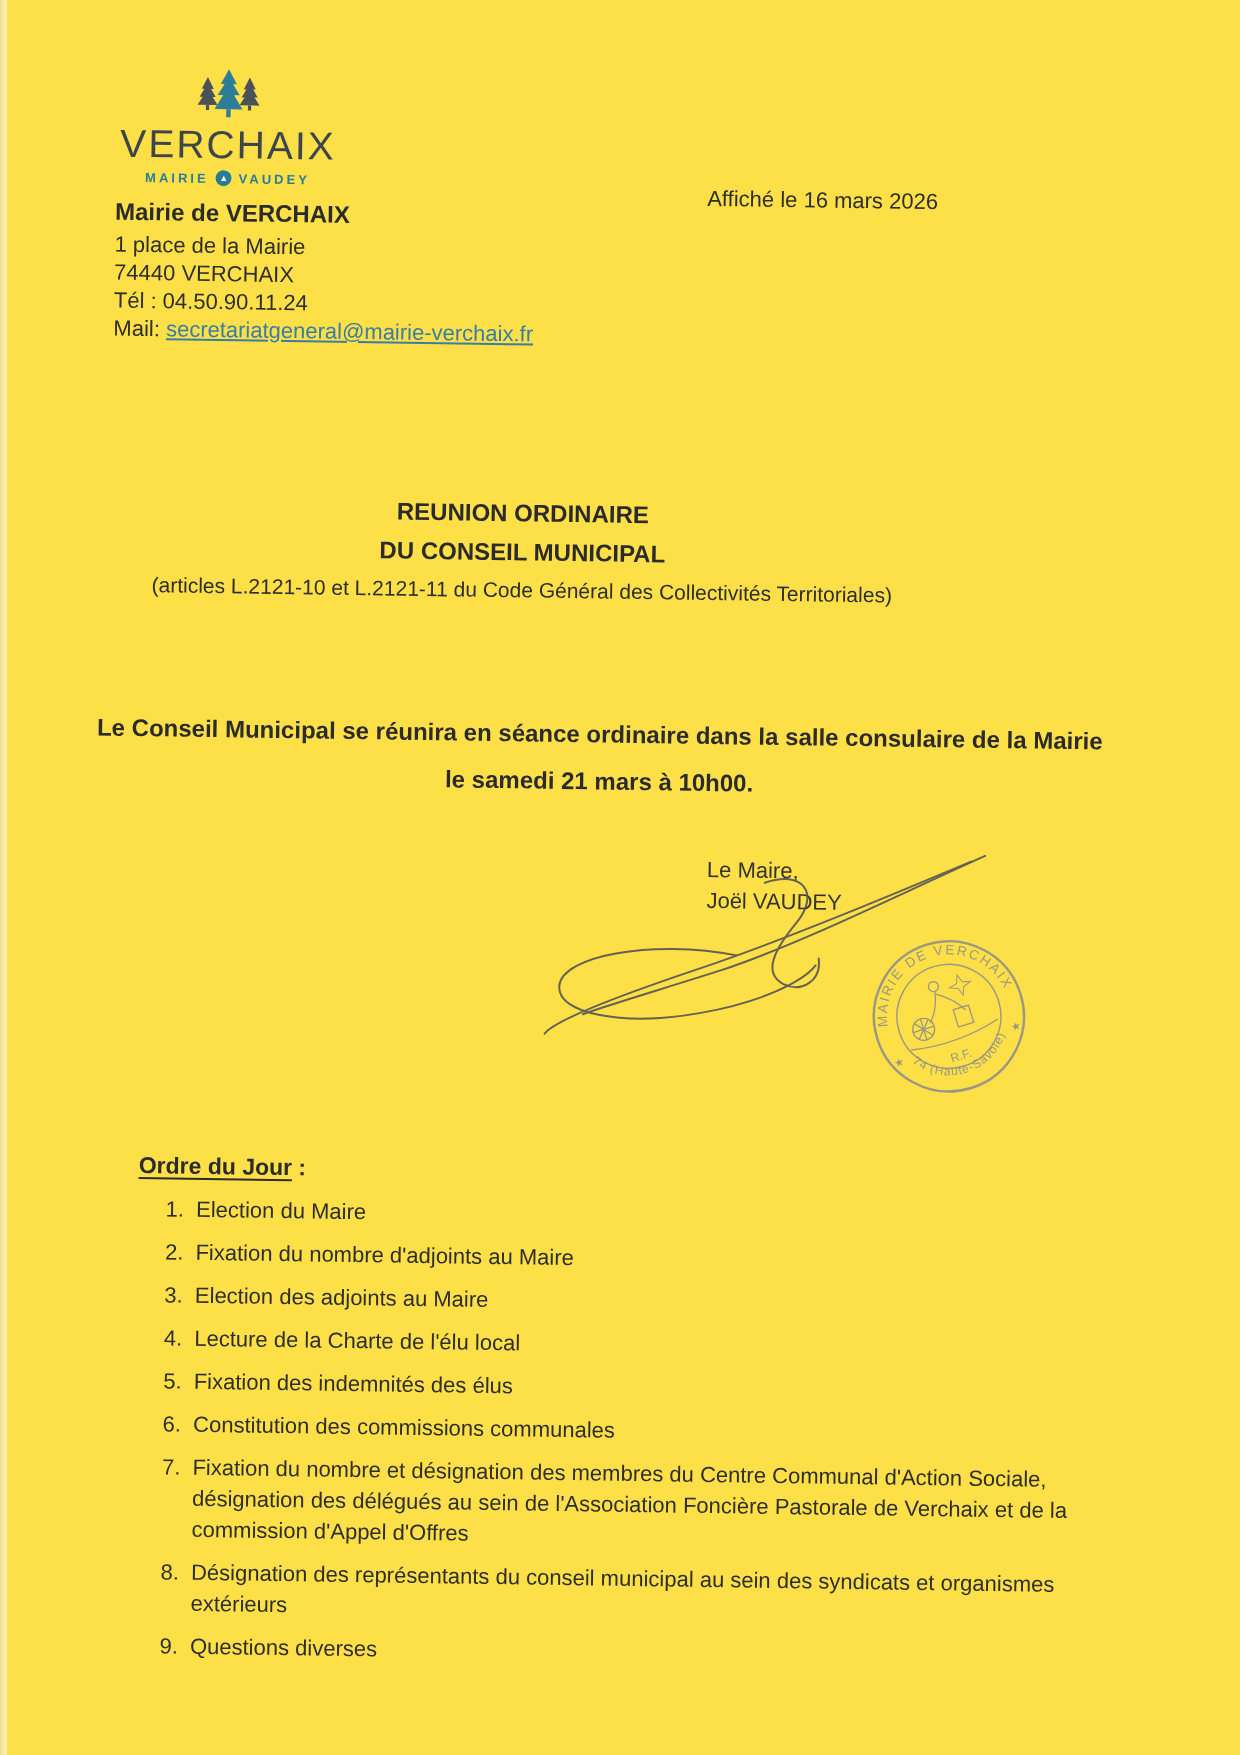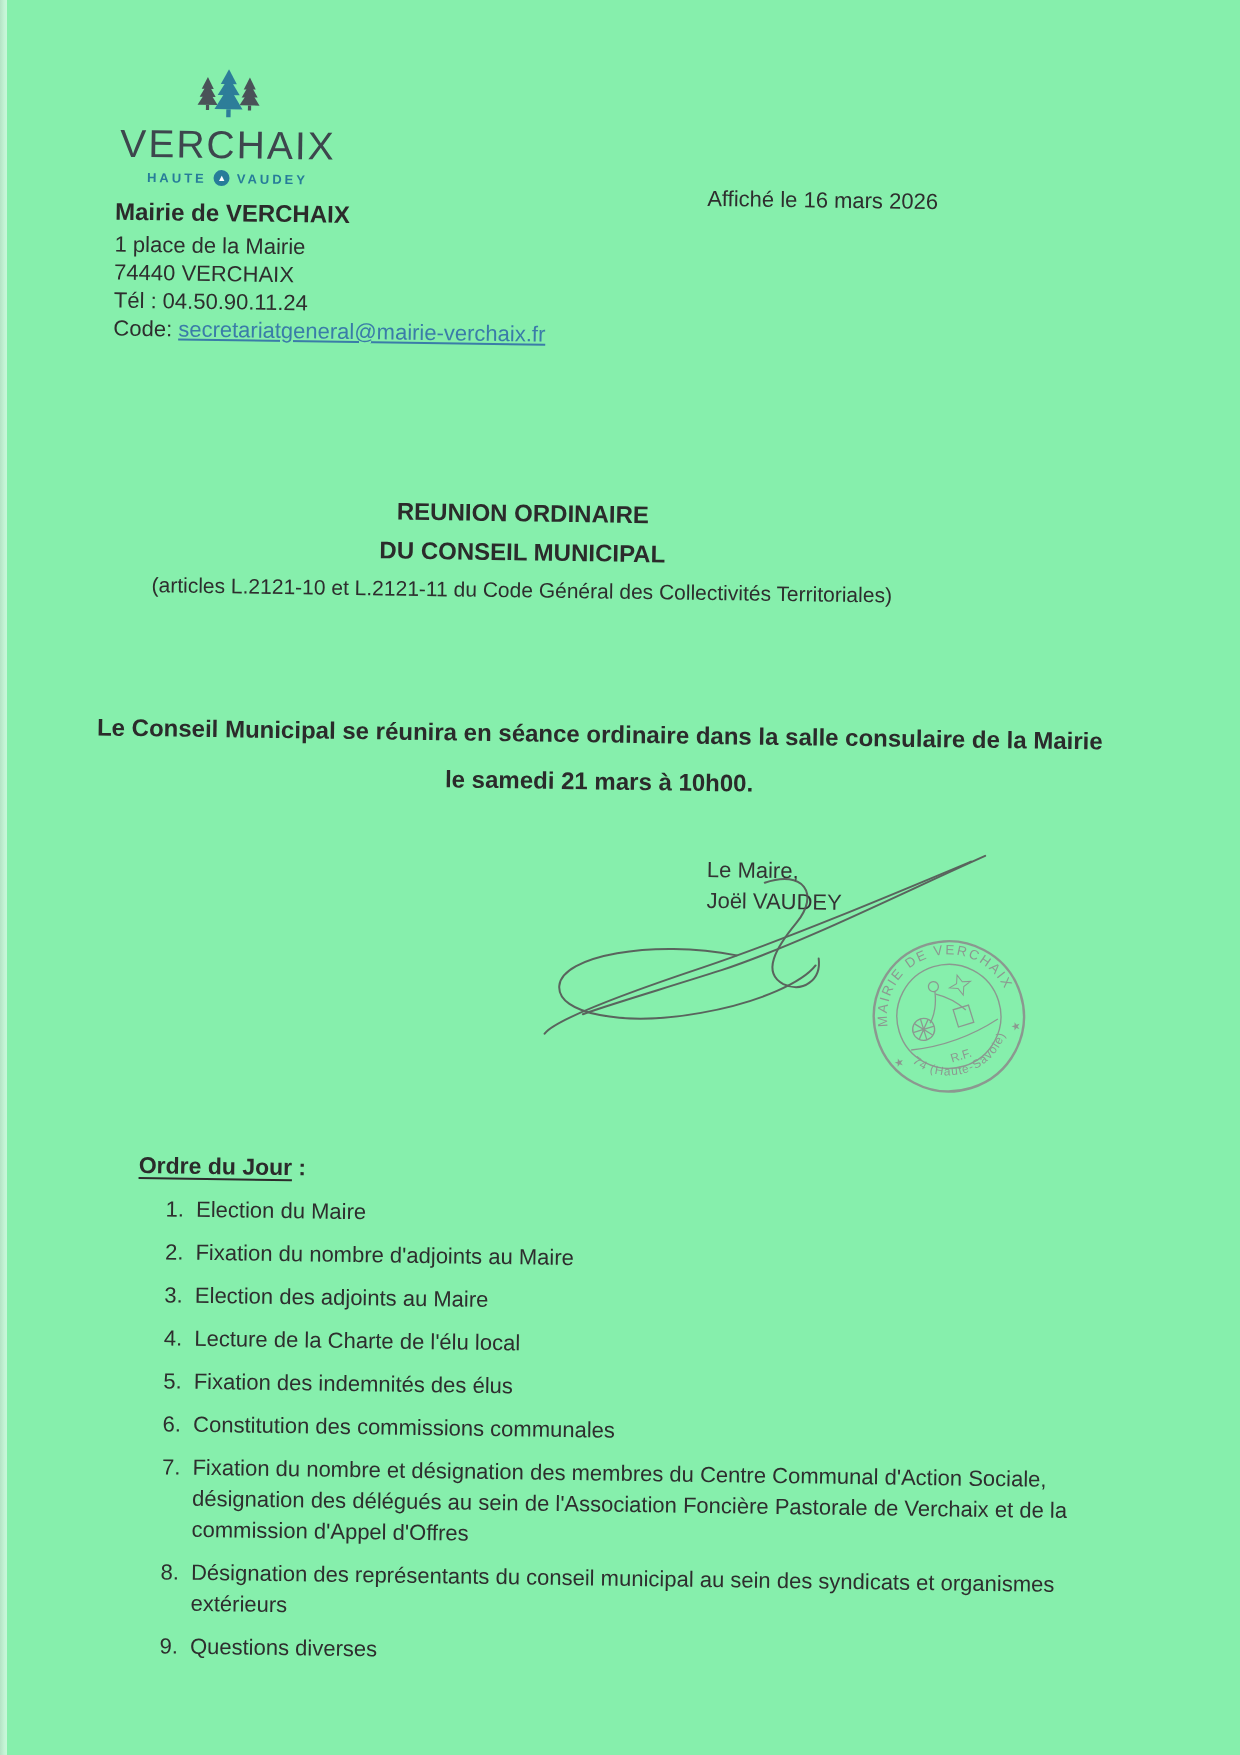--- a/index.html
+++ b/index.html
@@ -1,19 +1,19 @@
 <!DOCTYPE html>
 <html><head>
 <meta charset="utf-8">
 <style>
   html,body{margin:0;padding:0;background:#ffffff;}
   .page{
     position:relative;
     width:1240px;height:1755px;
-    background:#86efac;
+    background:#fde047;
     overflow:hidden;
     font-family:"Liberation Sans",sans-serif;
     color:#2e2e2e;
   }
   
   .scan-edge{
     position:absolute;left:0;top:0;width:7px;height:1755px;
     background:linear-gradient(to right,#d9d9d9,#f6f6f6 60%,#ffffff);
     opacity:.55;
   }
@@ -98,35 +98,35 @@
 
         <g fill="#2d7d99">
           <polygon points="35,0 27,15 43,15"></polygon>
           <polygon points="35,8 24,26 46,26"></polygon>
           <polygon points="35,17 21,40 49,40"></polygon>
           <rect x="32.8" y="40" width="4.4" height="8"></rect>
         </g>
       </svg>
       <span class="logo-wordmark">VERCHAIX</span>
       <span class="logo-region">
-        <span>HAUTE</span>
+        <span>MAIRIE</span>
         <span class="region-badge">
             <span>▲</span>
           </span>
         <span>VAUDEY</span>
       </span>
     </div>
 
     <div class="sender-block">
       <div class="sender-name">Mairie de VERCHAIX</div>
       <div>1 place de la Mairie</div>
       <div>74440 VERCHAIX</div>
       <div>Tél : 04.50.90.11.24</div>
       <div class="mail-line">
-        <span>Code:</span>
+        <span>Mail:</span>
         <a href="#">secretariatgeneral@mairie-verchaix.fr</a>
       </div>
     </div>
 
     <div class="posted">Affiché le 16 mars 2026</div>
 
     <div class="title-block">
       <div class="title-line">REUNION ORDINAIRE</div>
       <div class="title-line">DU CONSEIL MUNICIPAL</div>
       <div class="title-sub">(articles L.2121-10 et L.2121-11 du Code Général des Collectivités Territoriales)</div>

